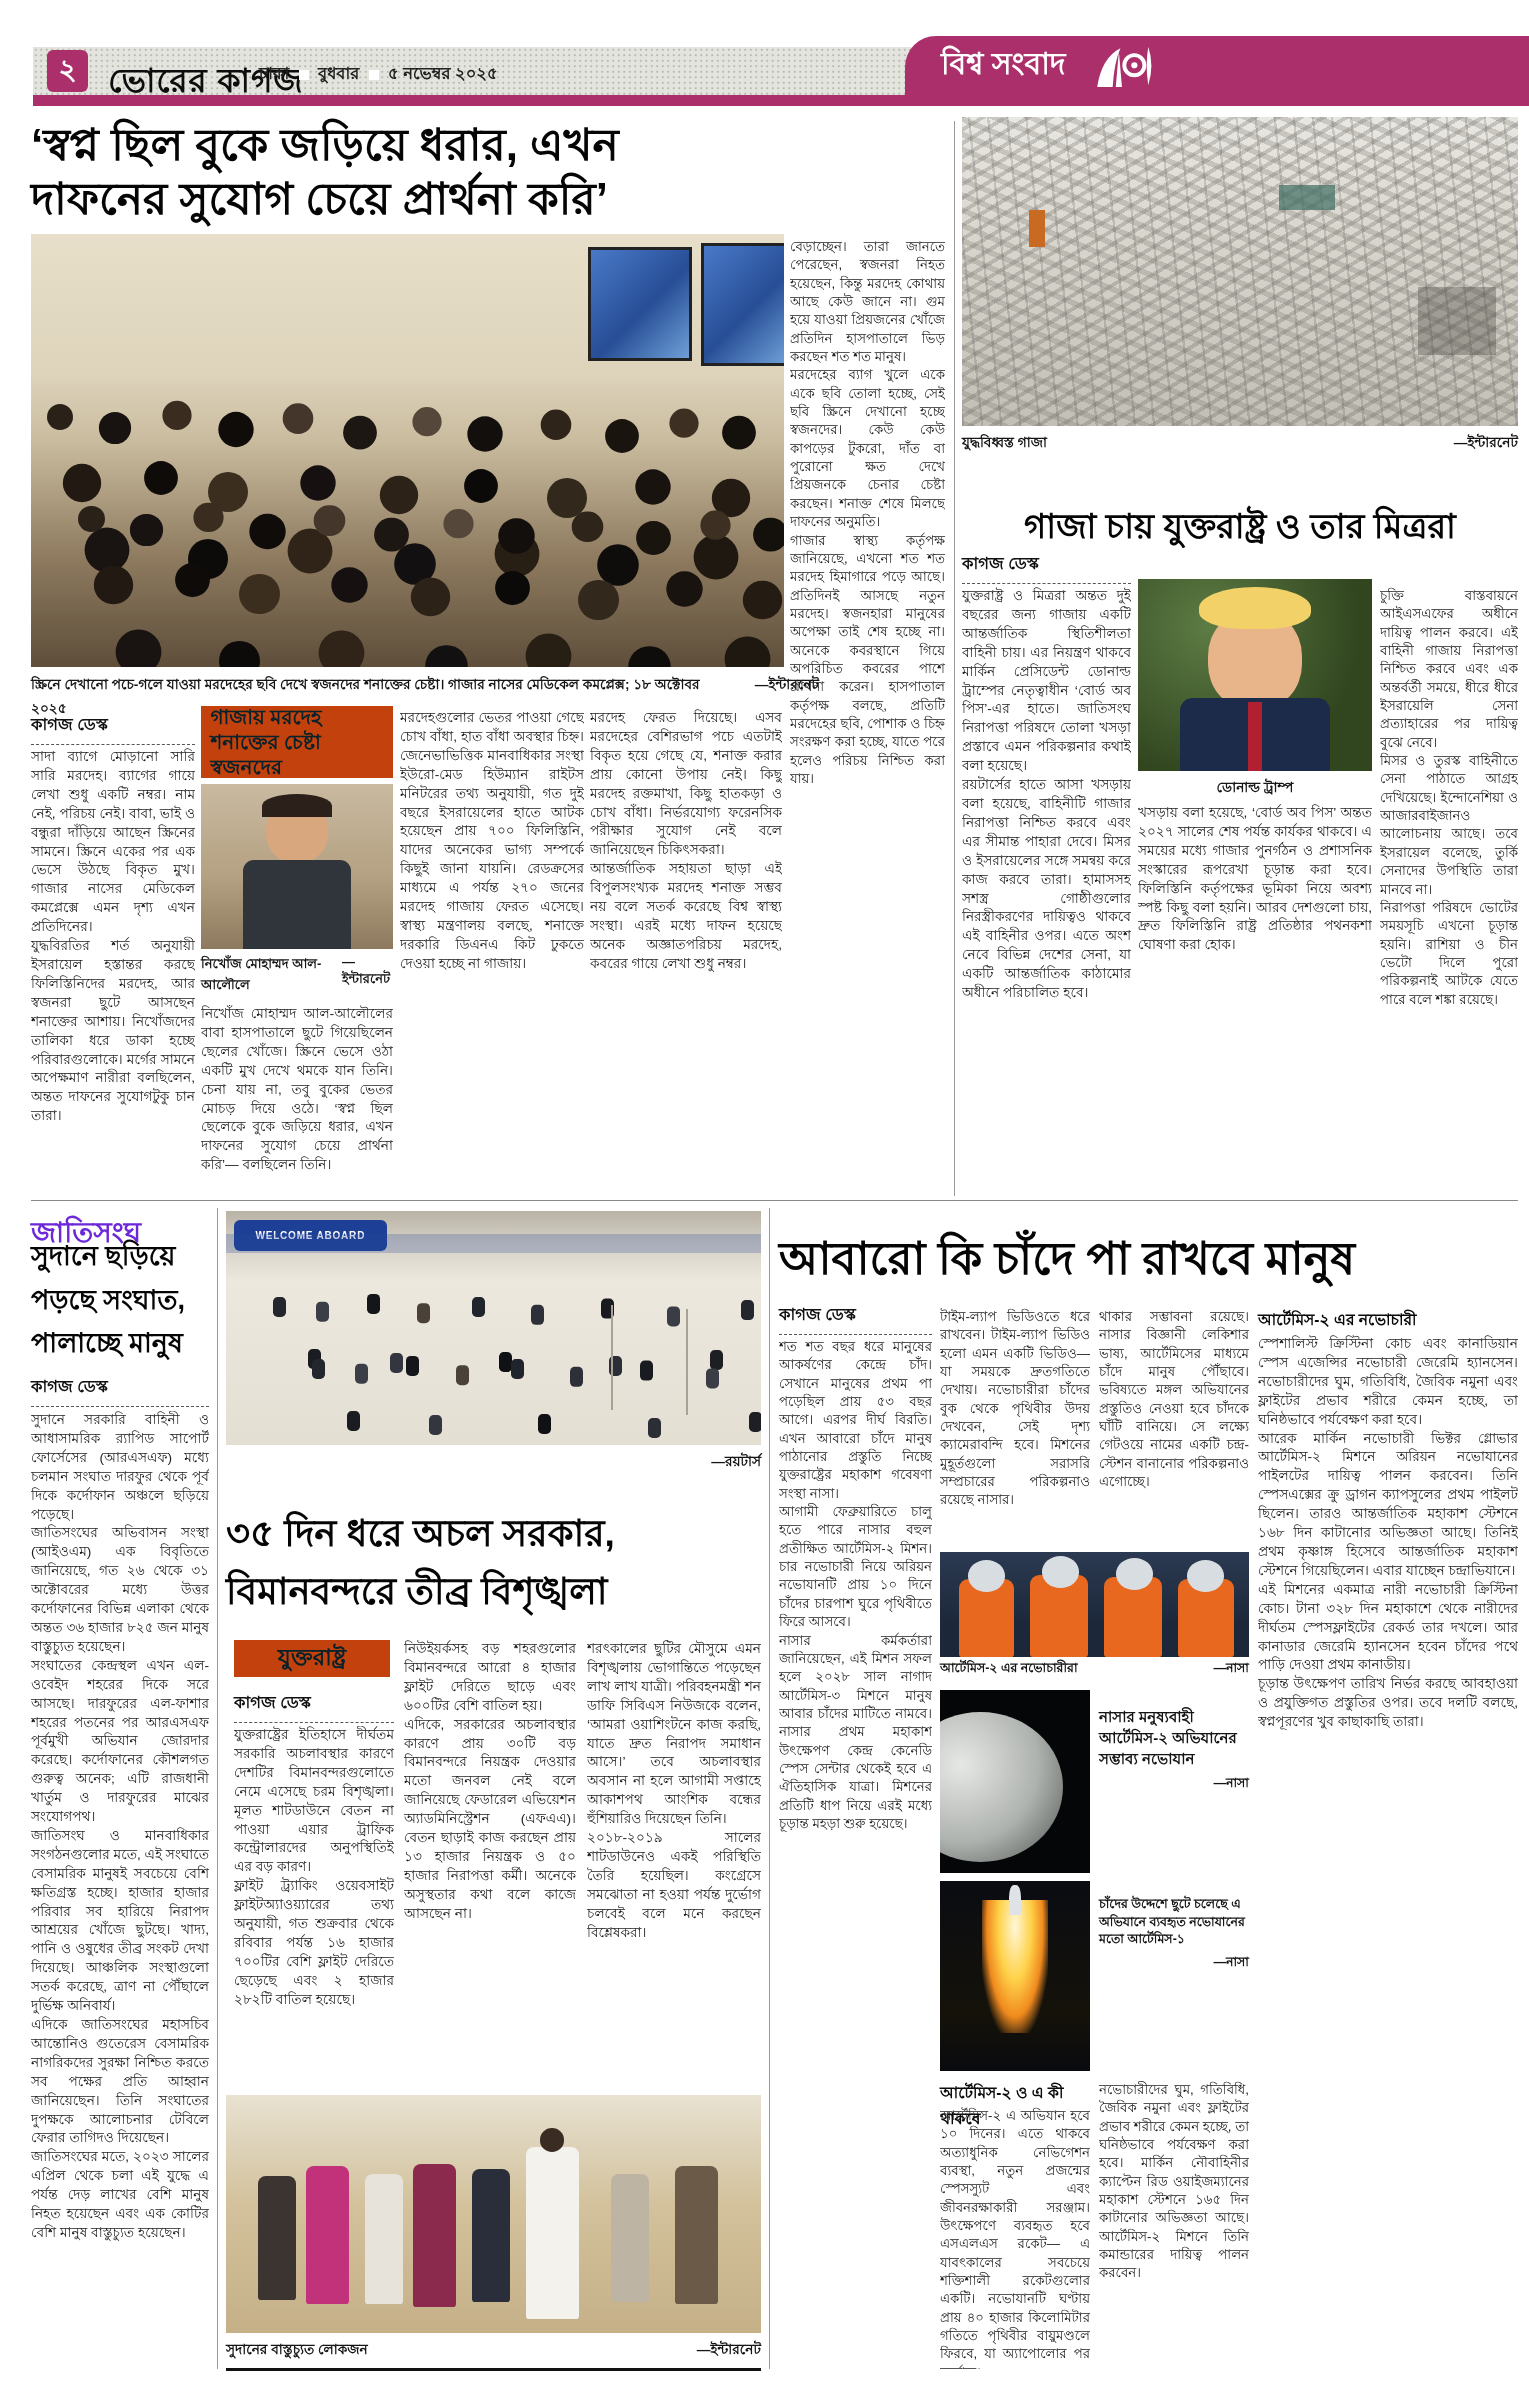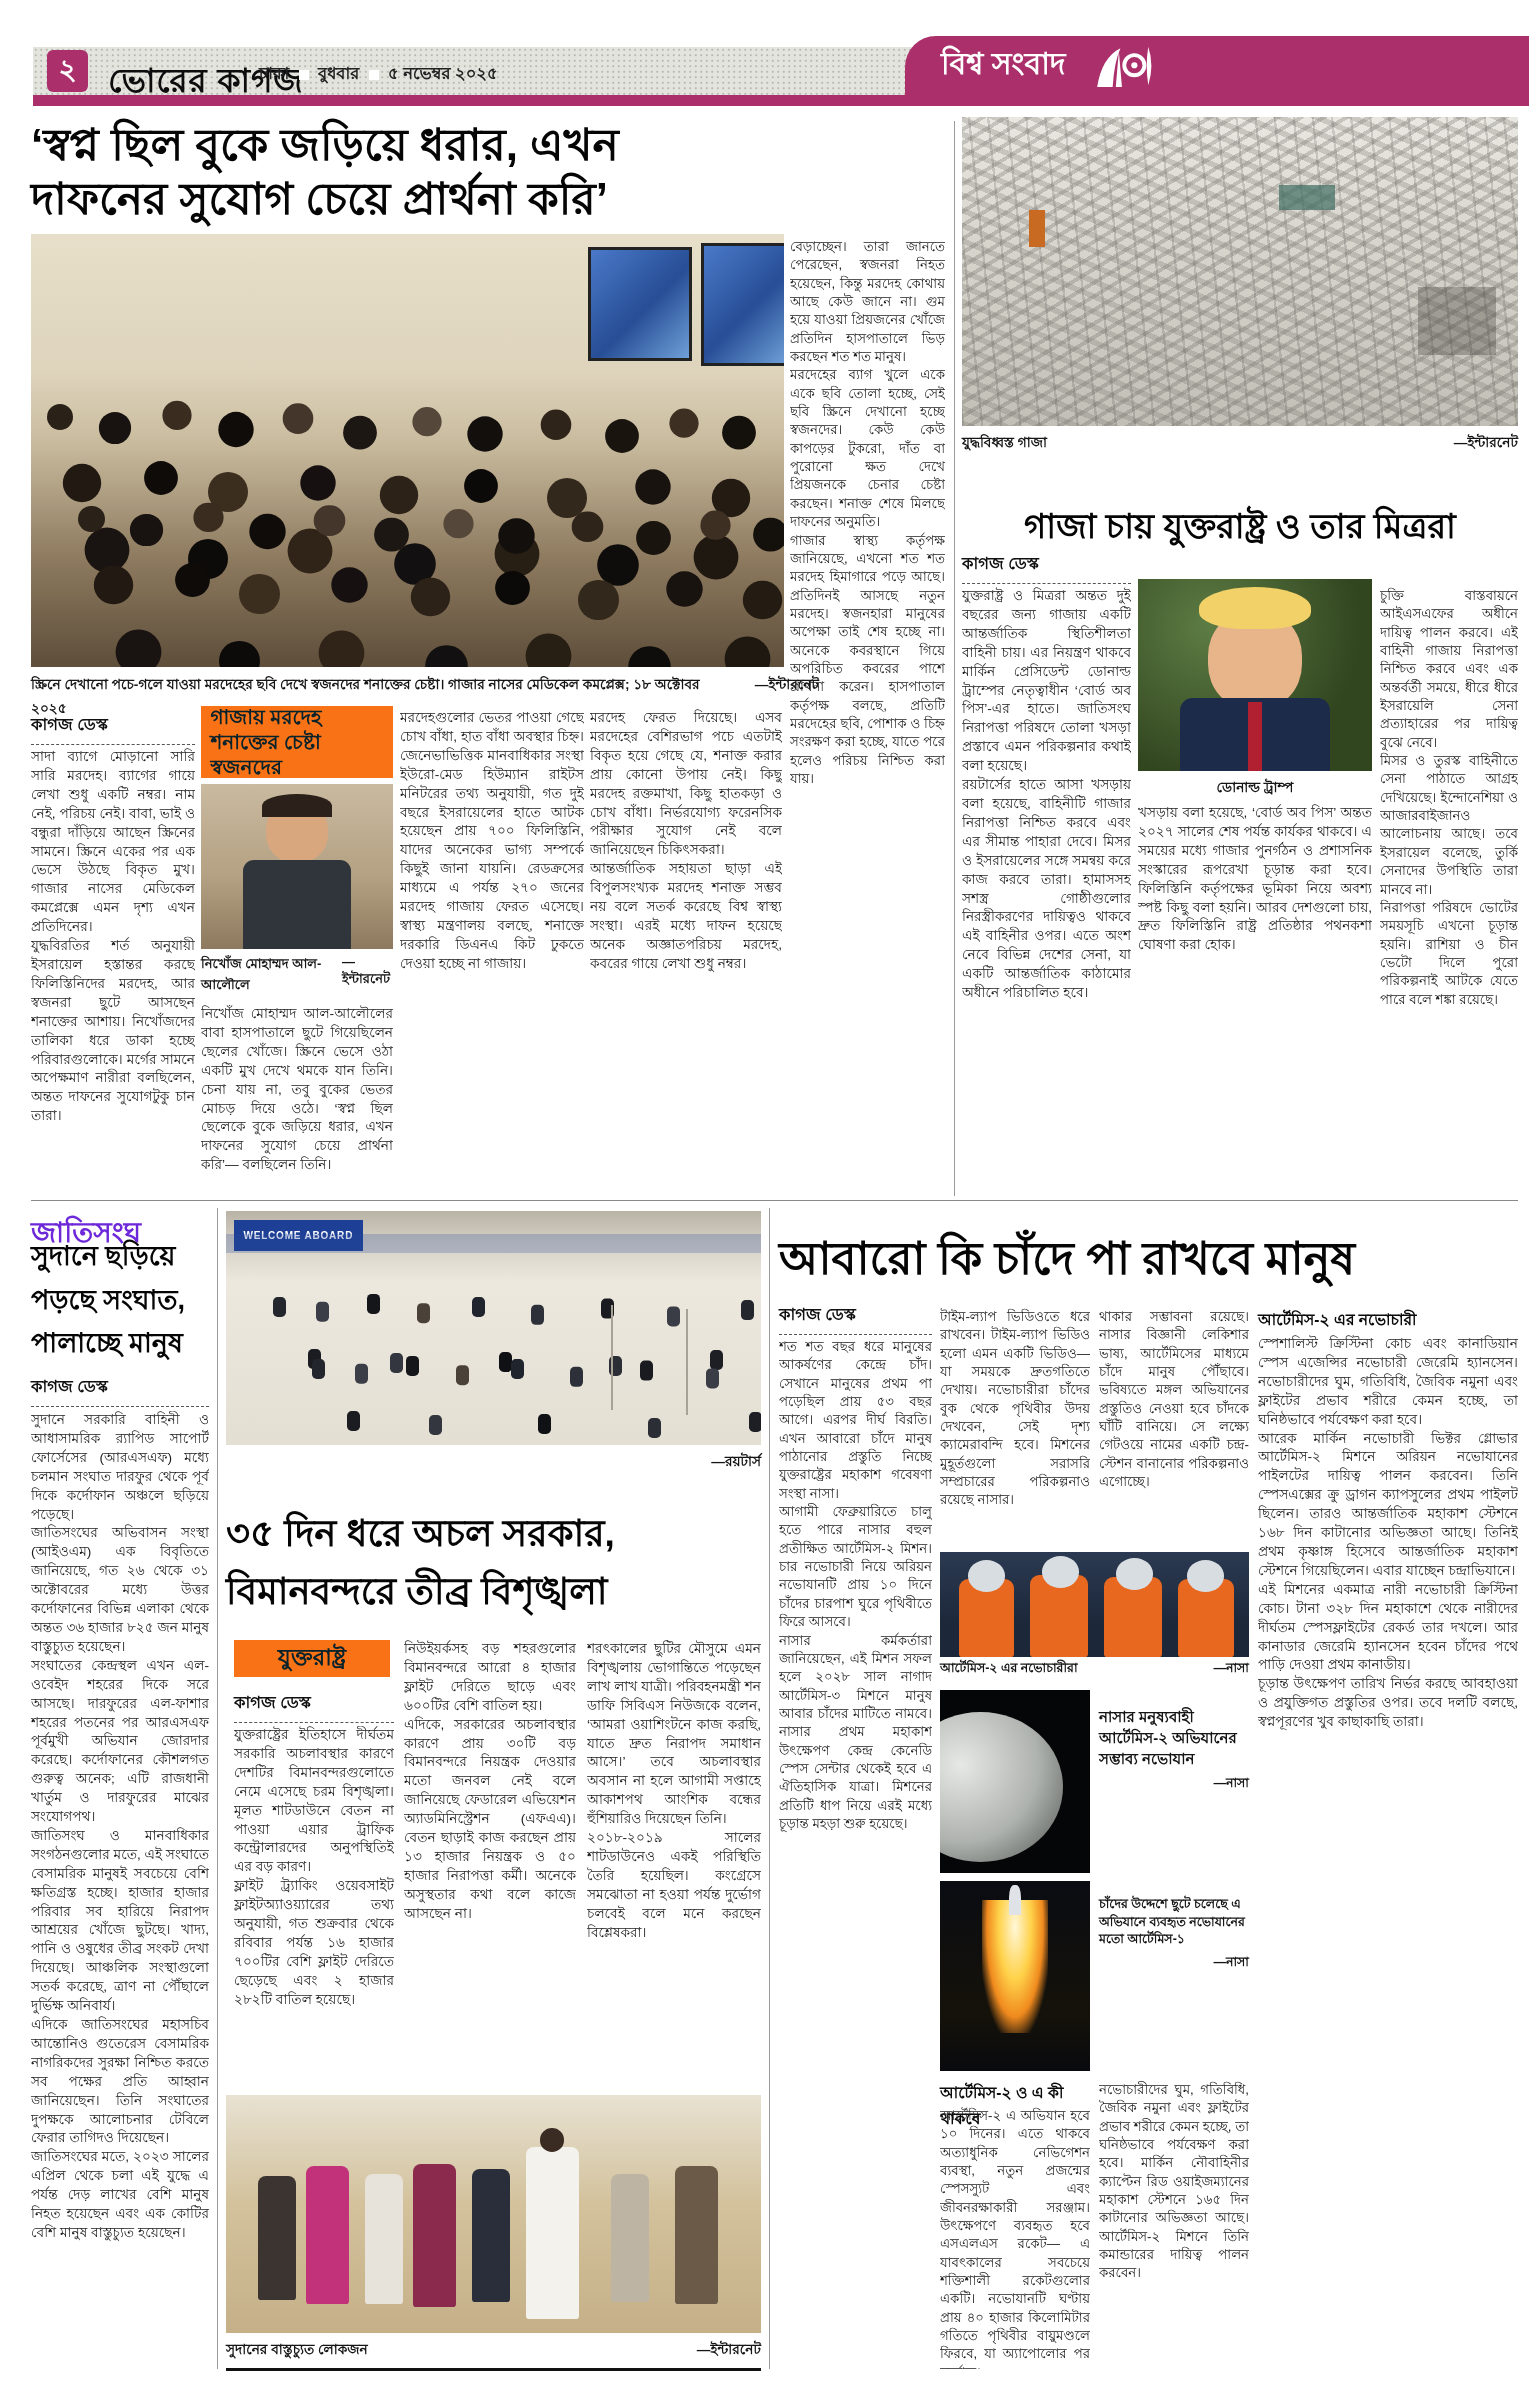--- a/index.html
+++ b/index.html
@@ -16,21 +16,21 @@
   .sectiontitle{color:#fff;font-weight:bold;font-size:30px;}
   .brandbar{background:#ab2f6a;}
   
   .h1{font-weight:900;color:#050505;line-height:1.18;}
   .col{font-size:13.7px;line-height:1.38;text-align:justify;white-space:pre-line;overflow:hidden;color:#1c1c1c;}
   .colnarrow{font-size:13.3px;}
   .byline{font-weight:bold;font-size:16.4px;color:#111;border-bottom:1.6px dashed #555;padding-bottom:4.7px;}
   .caption{font-weight:bold;font-size:13.7px;color:#151515;}
   .credit{font-weight:bold;font-size:13.7px;color:#151515;}
   .caprow{display:flex;justify-content:space-between;align-items:flex-start;}
-  .subheadbox{background:#f97316;color:#07222b;font-weight:900;display:flex;align-items:center;padding:4.7px 9.4px;box-sizing:border-box;}
+  .subheadbox{background:#c2410c;color:#07222b;font-weight:900;display:flex;align-items:center;padding:4.7px 9.4px;box-sizing:border-box;}
   .rule-v{background:#9a9a9a;width:0.8px;}
   .rule-h{background:#8a8a8a;height:0.8px;}
   .rule-heavy{background:#111;}
   .kicker{font-weight:bold;font-size:28px;color:#6d28d9;}
   .photo{overflow:hidden;}
   .boldsub{font-weight:900;font-size:15.6px;color:#0a0a0a;}
   
   .ph-morgue{background:linear-gradient(180deg,#e7dfc9 0%,#ded4bc 32%,#c9bb9e 48%,#8d7a5f 75%,#5e4e3a 100%);}
   .screen{background:linear-gradient(135deg,#4a79c8,#274e96 55%,#6fa0d8);border:3.1px solid #222;}
   .crowd{width:26.5px;height:26.5px;border-radius:50%;background:#2a2118;
@@ -167,21 +167,21 @@
   <div class="abs h1" style="left:31px;top:1328px;width:178px;font-size:27px;">পালাচ্ছে মানুষ</div>
   <div class="abs byline" style="left:31px;top:1374px;width:178px;">কাগজ ডেস্ক</div>
   <div class="abs col" style="left:31px;top:1411px;width:178px;height:958px;">সুদানে সরকারি বাহিনী ও আধাসামরিক র‌্যাপিড সাপোর্ট ফোর্সেসের (আরএসএফ) মধ্যে চলমান সংঘাত দারফুর থেকে পূর্ব দিকে কর্দোফান অঞ্চলে ছড়িয়ে পড়েছে।
 জাতিসংঘের অভিবাসন সংস্থা (আইওএম) এক বিবৃতিতে জানিয়েছে, গত ২৬ থেকে ৩১ অক্টোবরের মধ্যে উত্তর কর্দোফানের বিভিন্ন এলাকা থেকে অন্তত ৩৬ হাজার ৮২৫ জন মানুষ বাস্তুচ্যুত হয়েছেন।
 সংঘাতের কেন্দ্রস্থল এখন এল-ওবেইদ শহরের দিকে সরে আসছে। দারফুরের এল-ফাশার শহরের পতনের পর আরএসএফ পূর্বমুখী অভিযান জোরদার করেছে। কর্দোফানের কৌশলগত গুরুত্ব অনেক; এটি রাজধানী খার্তুম ও দারফুরের মাঝের সংযোগপথ।
 জাতিসংঘ ও মানবাধিকার সংগঠনগুলোর মতে, এই সংঘাতে বেসামরিক মানুষই সবচেয়ে বেশি ক্ষতিগ্রস্ত হচ্ছে। হাজার হাজার পরিবার সব হারিয়ে নিরাপদ আশ্রয়ের খোঁজে ছুটছে। খাদ্য, পানি ও ওষুধের তীব্র সংকট দেখা দিয়েছে। আঞ্চলিক সংস্থাগুলো সতর্ক করেছে, ত্রাণ না পৌঁছালে দুর্ভিক্ষ অনিবার্য।
 এদিকে জাতিসংঘের মহাসচিব আন্তোনিও গুতেরেস বেসামরিক নাগরিকদের সুরক্ষা নিশ্চিত করতে সব পক্ষের প্রতি আহ্বান জানিয়েছেন। তিনি সংঘাতের দুপক্ষকে আলোচনার টেবিলে ফেরার তাগিদও দিয়েছেন।
 জাতিসংঘের মতে, ২০২৩ সালের এপ্রিল থেকে চলা এই যুদ্ধে এ পর্যন্ত দেড় লাখের বেশি মানুষ নিহত হয়েছেন এবং এক কোটির বেশি মানুষ বাস্তুচ্যুত হয়েছেন।</div>
 
   <div class="abs photo ph-airport" style="left:226px;top:1211px;width:535px;height:234px;">
-    <div class="abs signblue" style="left:7.8px;top:9.4px;width:129px;height:31px;">WELCOME ABOARD</div>
+    <div class="abs signblue" style="left:7.8px;top:9.4px;width:153px;height:31px;border-radius:6px;">WELCOME ABOARD</div>
     <div class="abs" style="left:30%;top:6%;width:1.6px;height:30%;background:#8b8districts578;"></div>
     <div class="abs" style="left:0;top:10%;width:100%;height:8%;background:rgba(40,70,150,.25);"></div>
     <div class="abs apeople" style="left:47px;top:86px;"></div>
     <div class="abs apeople" style="left:86px;top:148px;"></div>
     <div class="abs" style="left:72%;top:40%;width:2.3px;height:45%;background:#a7a196;"></div>
     <div class="abs" style="left:86%;top:42%;width:2.3px;height:45%;background:#a7a196;"></div>
   </div>
   <div class="abs" style="left:226px;top:1450px;width:535px;">
     <span class="credit" style="float:right;">—রয়টার্স</span>
   </div>

